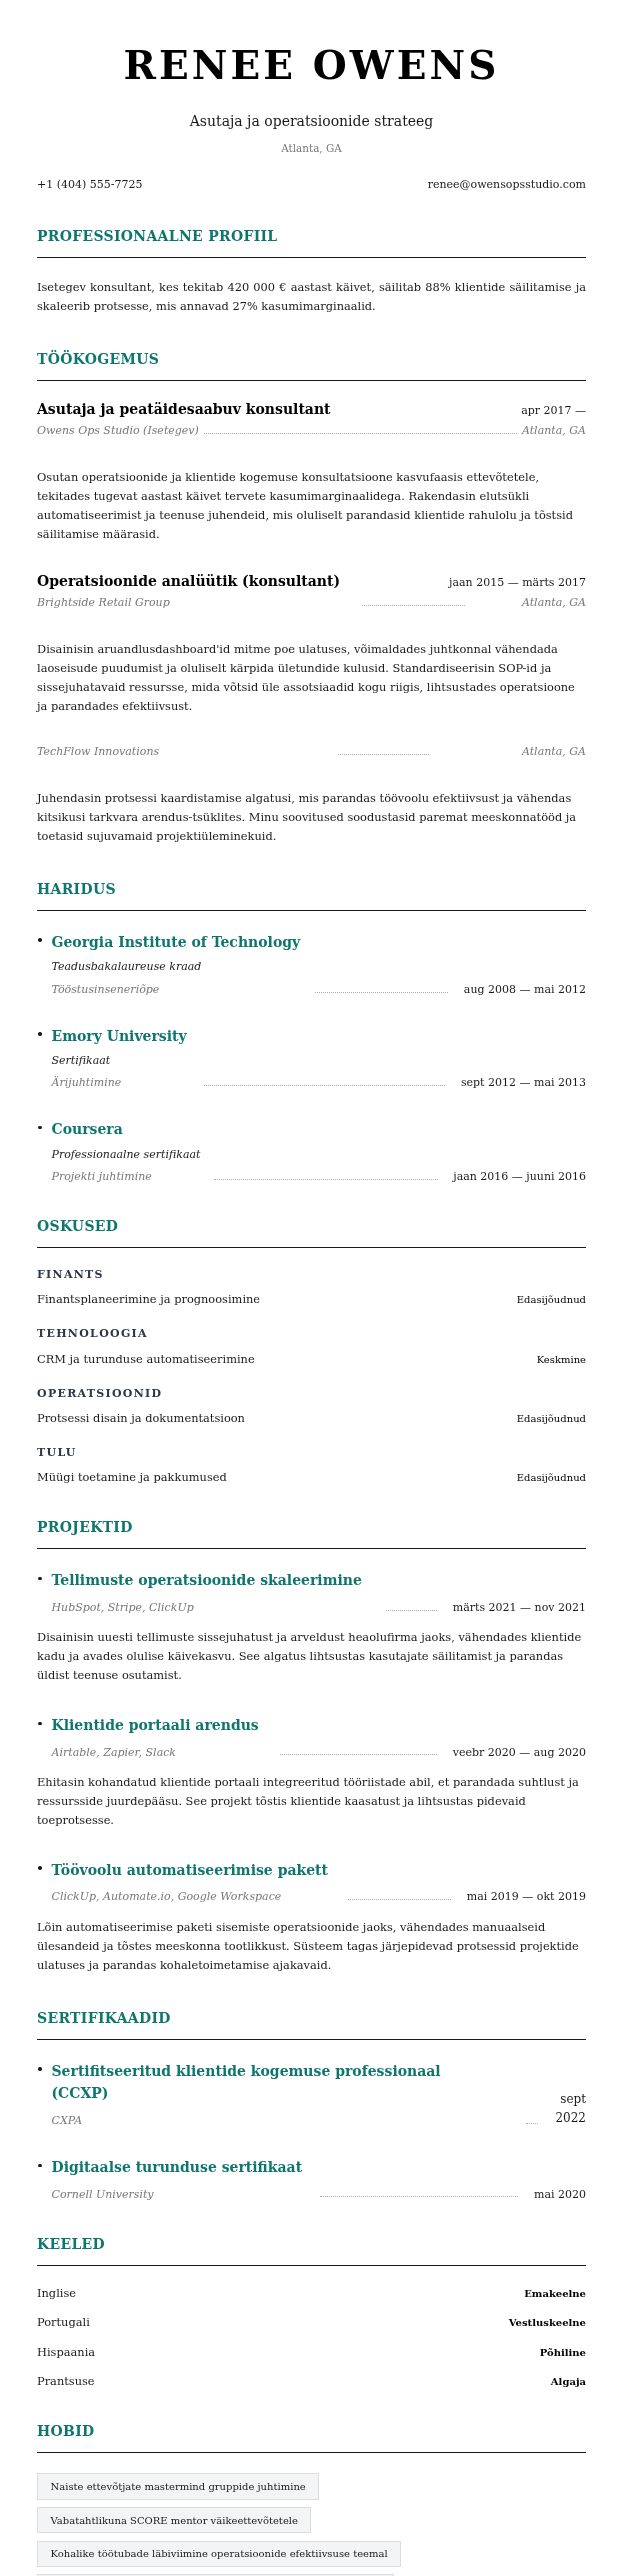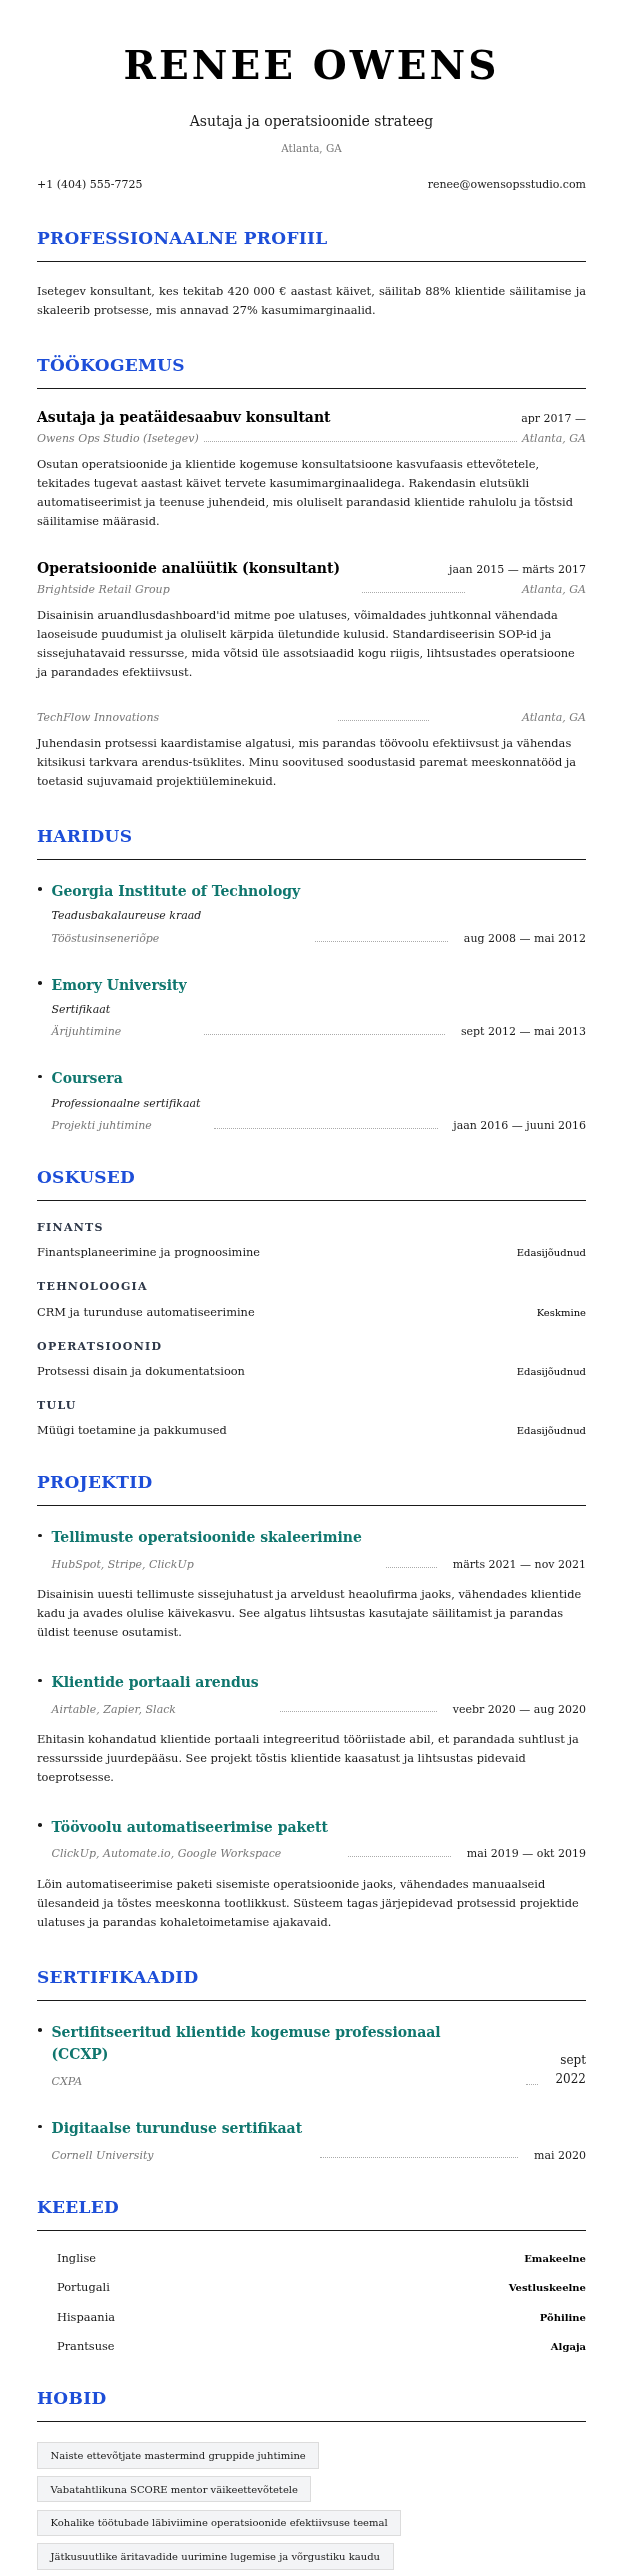--- a/index.html
+++ b/index.html
@@ -38,23 +38,23 @@
       display: flex;
       justify-content: space-between;
       margin-top: 24px;
       font-size: 11px;
       color: #1a1a1a;
     }
     
     .section { margin-top: 35px; }
     .section:first-of-type { margin-top: 37px; }
     .section-title {
-      font-size: 17px;
+      font-size: 14px;
       font-weight: bold;
-      color: #1d4ed8;
+      color: #0f766e;
       letter-spacing: 0.3px;
       padding-bottom: 13px;
       border-bottom: 1.6px solid #1a1a1a;
     }
     .section-body { padding-top: 20px; }
     .paragraph {
       font-size: 11.4px;
       line-height: 19px;
       color: #1a1a1a;
     }
@@ -94,21 +94,21 @@
       border-bottom: 0.5px dotted #aaa;
       margin: 0 5.2px 3.1px 5.2px;
       height: 0.5px;
     }
     .meta-right {
       font-size: 11px;
       font-style: italic;
       color: #777;
       white-space: nowrap;
     }
-    .job .paragraph { margin-top: 10px; }
+    .job .paragraph { margin-top: 31px; }
 
     
     .entry { position: relative; padding-left: 14.5px; margin-bottom: 29px; }
     .entry:last-child { margin-bottom: 0; }
     .bullet {
       position: absolute;
       left: 1px;
       top: 7.3px;
       width: 3.6px;
       height: 3.6px;
@@ -148,21 +148,21 @@
     .cert-meta { align-items: flex-end; }
     .cert-date-stack {
       text-align: right;
       font-size: 12px;
       line-height: 17.7px;
       color: #1a1a1a;
       white-space: nowrap;
     }
 
     
-    .lang-row { margin-bottom: 15.6px; margin-left: 20px; }
+    .lang-row { margin-bottom: 15.6px; }
     .lang-row:last-child { margin-bottom: 0; }
     .lang-name { font-size: 11.4px; color: #1a1a1a; }
     .lang-level { font-size: 10px; font-weight: bold; color: #000; }
 
     
     .hobby-list { display: flex; flex-direction: column; align-items: flex-start; gap: 7.3px; }
     .hobby-pill {
       background: #f3f4f6;
       border: 0.5px solid #dcdcdc;
       padding: 6.7px 12.5px;

